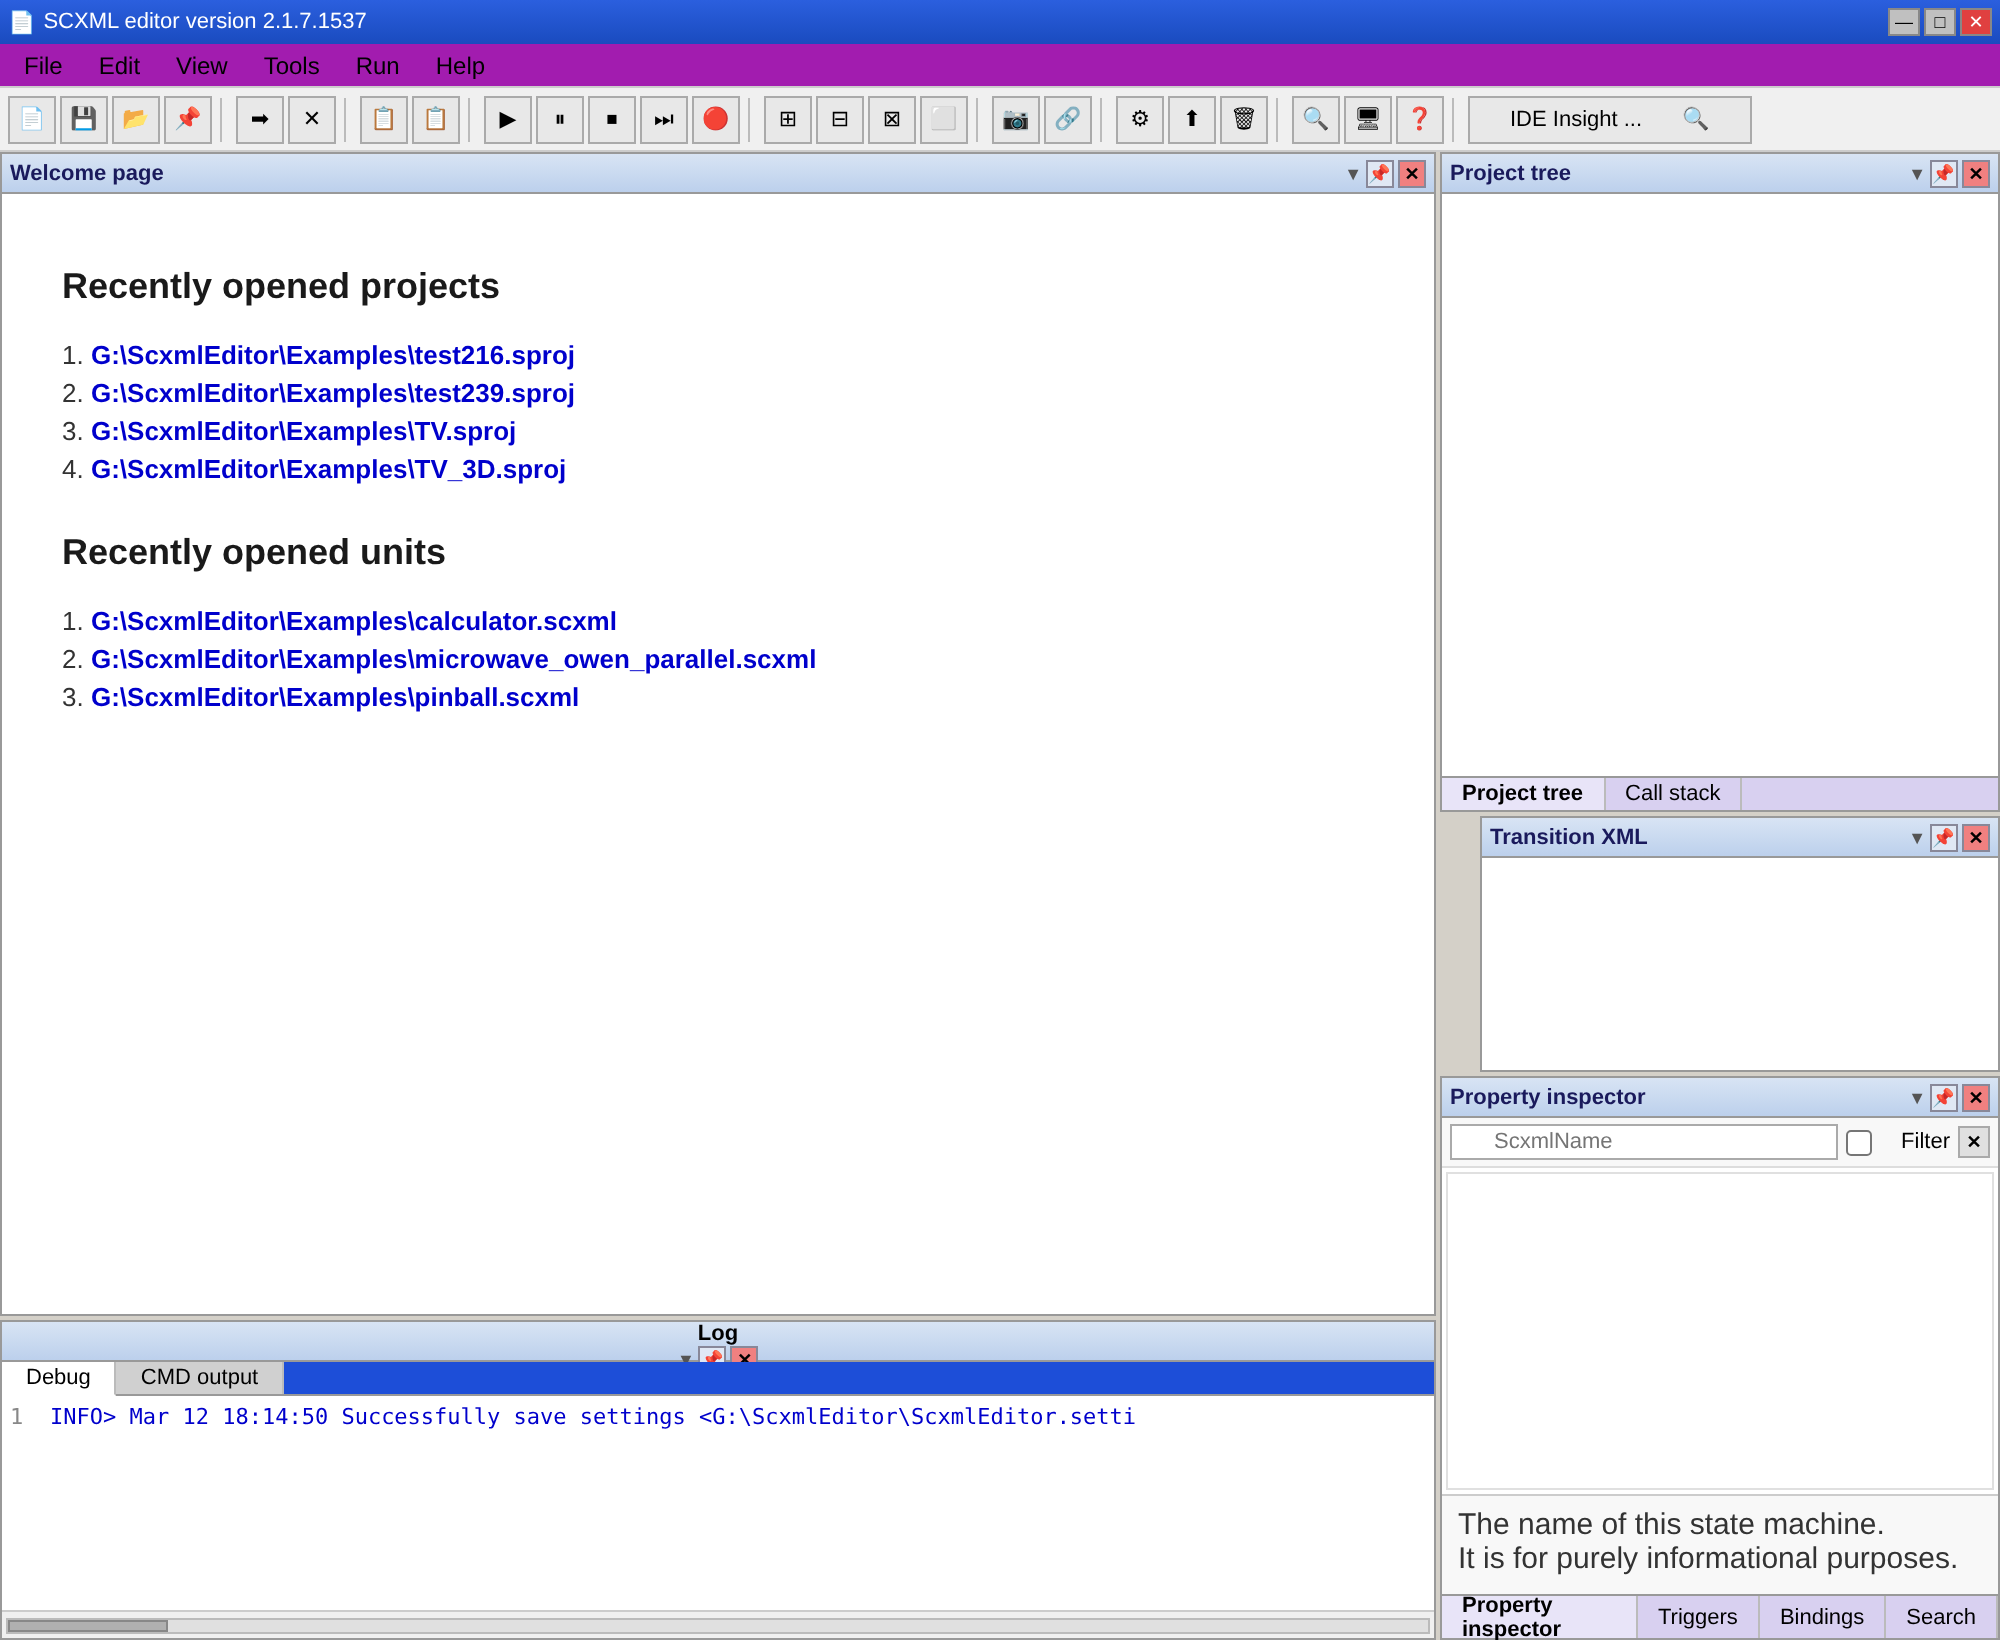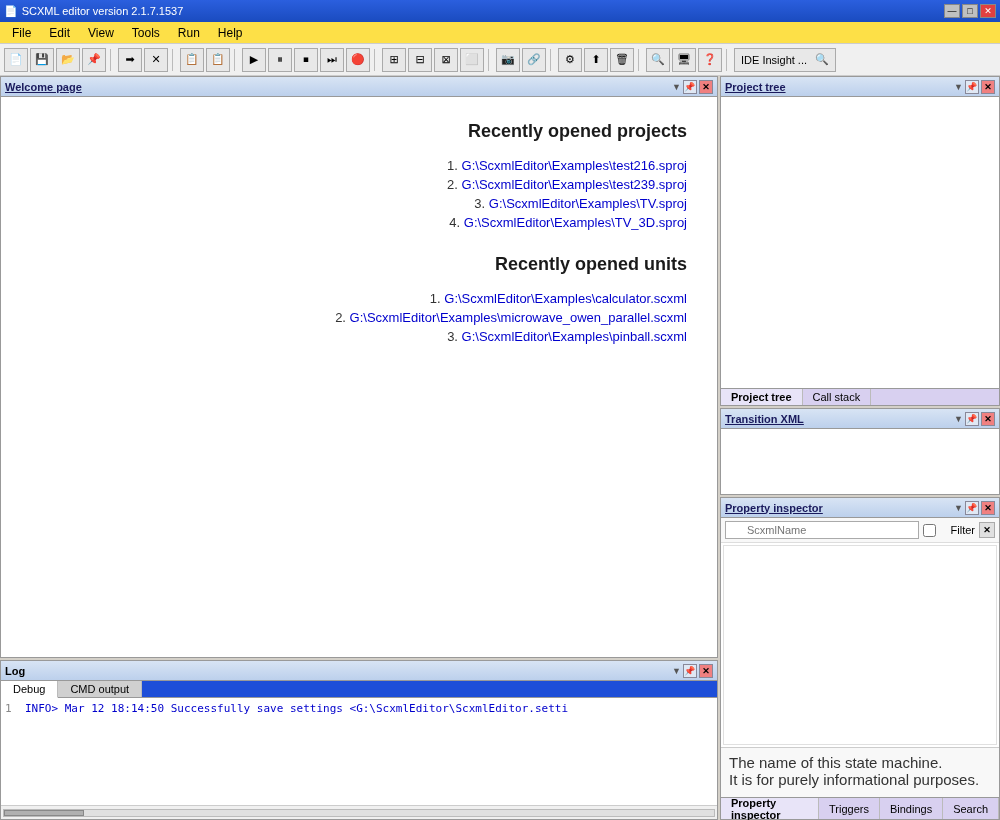--- a/index.html
+++ b/index.html
@@ -20,21 +20,21 @@
     #title-bar-buttons { display: flex; gap: 2px; }
     .title-btn {
       width: 16px; height: 14px; background: #c0c0c0; border: 1px solid #888;
       display: flex; align-items: center; justify-content: center; font-size: 9px;
       cursor: pointer; color: #000;
     }
     .title-btn-close { background: #e04040; color: white; }
 
     
     #menu-bar {
-      background: #fde047;
+      background: #a21caf;
       height: 22px;
       display: flex;
       align-items: center;
       border-bottom: 1px solid #ccc;
       padding: 6px 4px;
       gap: 2px;
     }
     .menu-item {
       padding: 2px 8px;
       cursor: pointer;
@@ -54,22 +54,22 @@
     .toolbar-btn {
       width: 24px; height: 24px;
       background: #e8e8e8;
       border: 1px solid #aaa;
       display: flex; align-items: center; justify-content: center;
       font-size: 11px; cursor: pointer;
     }
     .toolbar-separator { width: 4px; height: 22px; border-left: 1px solid #bbb; margin: 0 2px; }
     .toolbar-insight {
       background: #e8e8e8; border: 1px solid #aaa;
-      padding: 2px 6px; font-size: 11px; cursor: pointer;
-      height: 24px; display: flex; align-items: center; gap: 8px;
+      padding: 2px 20px; font-size: 11px; cursor: pointer;
+      height: 24px; display: flex; align-items: center; gap: 20px;
     }
 
     
     #main-layout {
       display: flex;
       height: calc(820px - 22px - 22px - 32px);
       background: #d4d0c8;
       gap: 2px;
     }
 
@@ -92,44 +92,43 @@
       background: linear-gradient(to bottom, #d8e4f4, #bcd0ec);
       border-bottom: 1px solid #999;
       height: 20px;
       display: flex;
       align-items: center;
       justify-content: space-between;
       padding: 0 4px;
       font-size: 11px;
       font-weight: bold;
     }
-    .panel-header-title { color: #1a1a5c; font-size: 11px; text-decoration: underline; }
+    .panel-header-title { color: #1a1a5c; font-size: 11px; }
     .panel-header-controls { display: flex; gap: 2px; align-items: center; }
     .panel-ctrl-btn {
       width: 14px; height: 14px;
       background: #e0e8f4; border: 1px solid #889;
       display: flex; align-items: center; justify-content: center;
       font-size: 9px; cursor: pointer;
     }
     .panel-ctrl-btn-close { background: #f08080; }
 
     
     #welcome-panel {
       flex: 1;
     }
     #welcome-content {
-      padding: 24px 30px;
+      padding: 36px 30px;
       flex: 1;
       overflow-y: auto;
-      text-align: right;
     }
     #welcome-content h2 { font-size: 18px; font-weight: bold; margin-bottom: 16px; color: #1a1a1a; }
     #welcome-content ul { list-style: none; margin-bottom: 24px; }
     #welcome-content ul li { margin-bottom: 4px; font-size: 13px; }
-    #welcome-content a { color: #0000cc; text-decoration: none; }
+    #welcome-content a { color: #0000cc; text-decoration: none; font-weight: bold; }
     .list-num { color: #333; }
 
     
     #log-panel {
       height: 160px;
     }
     .tab-bar {
       display: flex;
       background: #1d4ed8;
       border-bottom: 1px solid #999;
@@ -199,21 +198,22 @@
       font-size: 11px;
       cursor: pointer;
       border-right: 1px solid #bbb;
     }
     .project-tree-tab.active {
       background: #e8e4f8;
       font-weight: bold;
     }
 
     #transition-xml-panel {
-      height: 87px;
+      height: 128px;
+      margin-left: 20px;
     }
     #transition-xml-content {
       flex: 1;
       background: white;
     }
 
     #property-inspector-panel {
       flex: 1;
     }
     #property-inspector-content {
@@ -285,20 +285,21 @@
     #log-header {
       background: linear-gradient(to bottom, #d8e4f4, #bcd0ec);
       border-bottom: 1px solid #999;
       height: 20px;
       display: flex;
       align-items: center;
       justify-content: space-between;
       padding: 0 4px;
       font-size: 11px;
       font-weight: bold;
+      flex-direction: column;
     }
   </style>
 </head>
 <body>
 
 <div id="title-bar">
   <div id="title-bar-left">
     <span>📄</span>
     <span>SCXML editor version 2.1.7.1537</span>
   </div>

